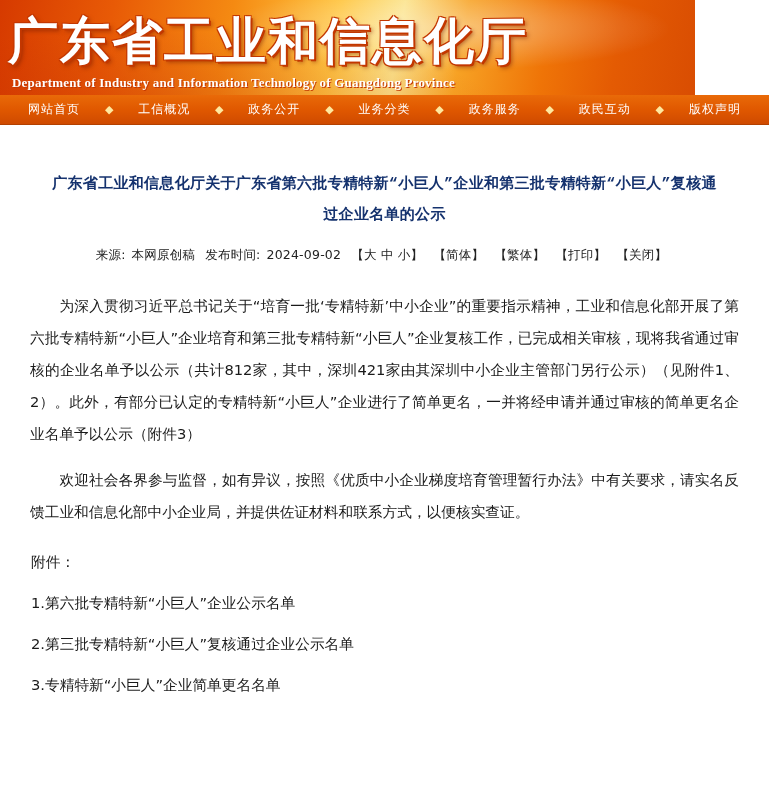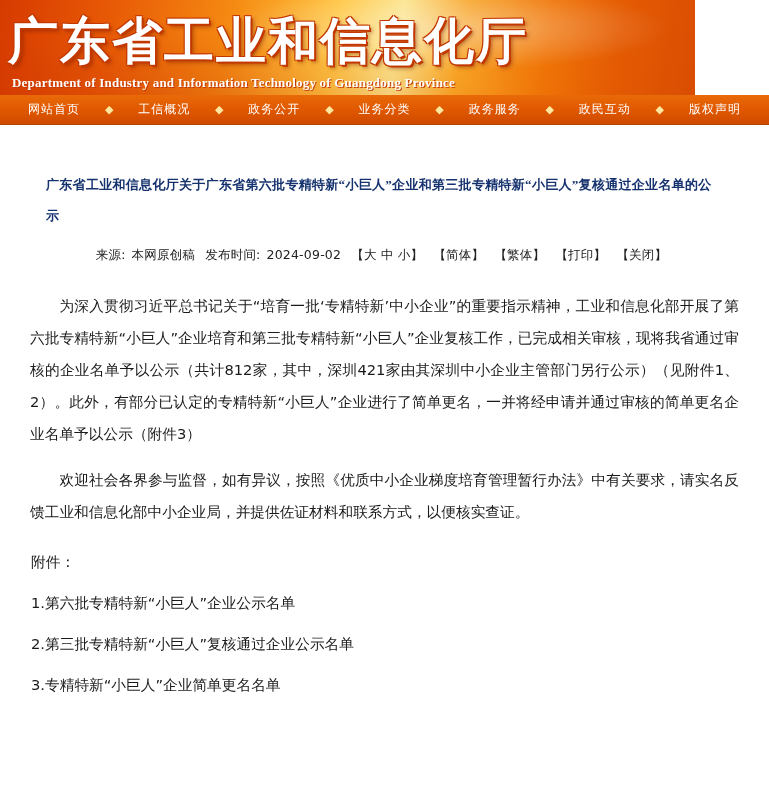--- a/index.html
+++ b/index.html
@@ -104,23 +104,23 @@
   }
 
   
   .article {
     width: 769px;
     box-sizing: border-box;
     padding: 0 30px;
   }
   .doc-title {
     margin: 44px 16px 0 16px;
-    text-align: left;
-    font-family: Liberation Serif, serif;
-    font-size: 13px;
+    text-align: center;
+    font-family: Liberation Mono, monospace;
+    font-size: 15px;
     font-weight: bold;
     line-height: 31px;
     color: #15326e;
     letter-spacing: 0.3px;
   }
   .meta {
     margin-top: 16px;
     text-align: center;
     font-size: 12.5px;
     color: #222222;

